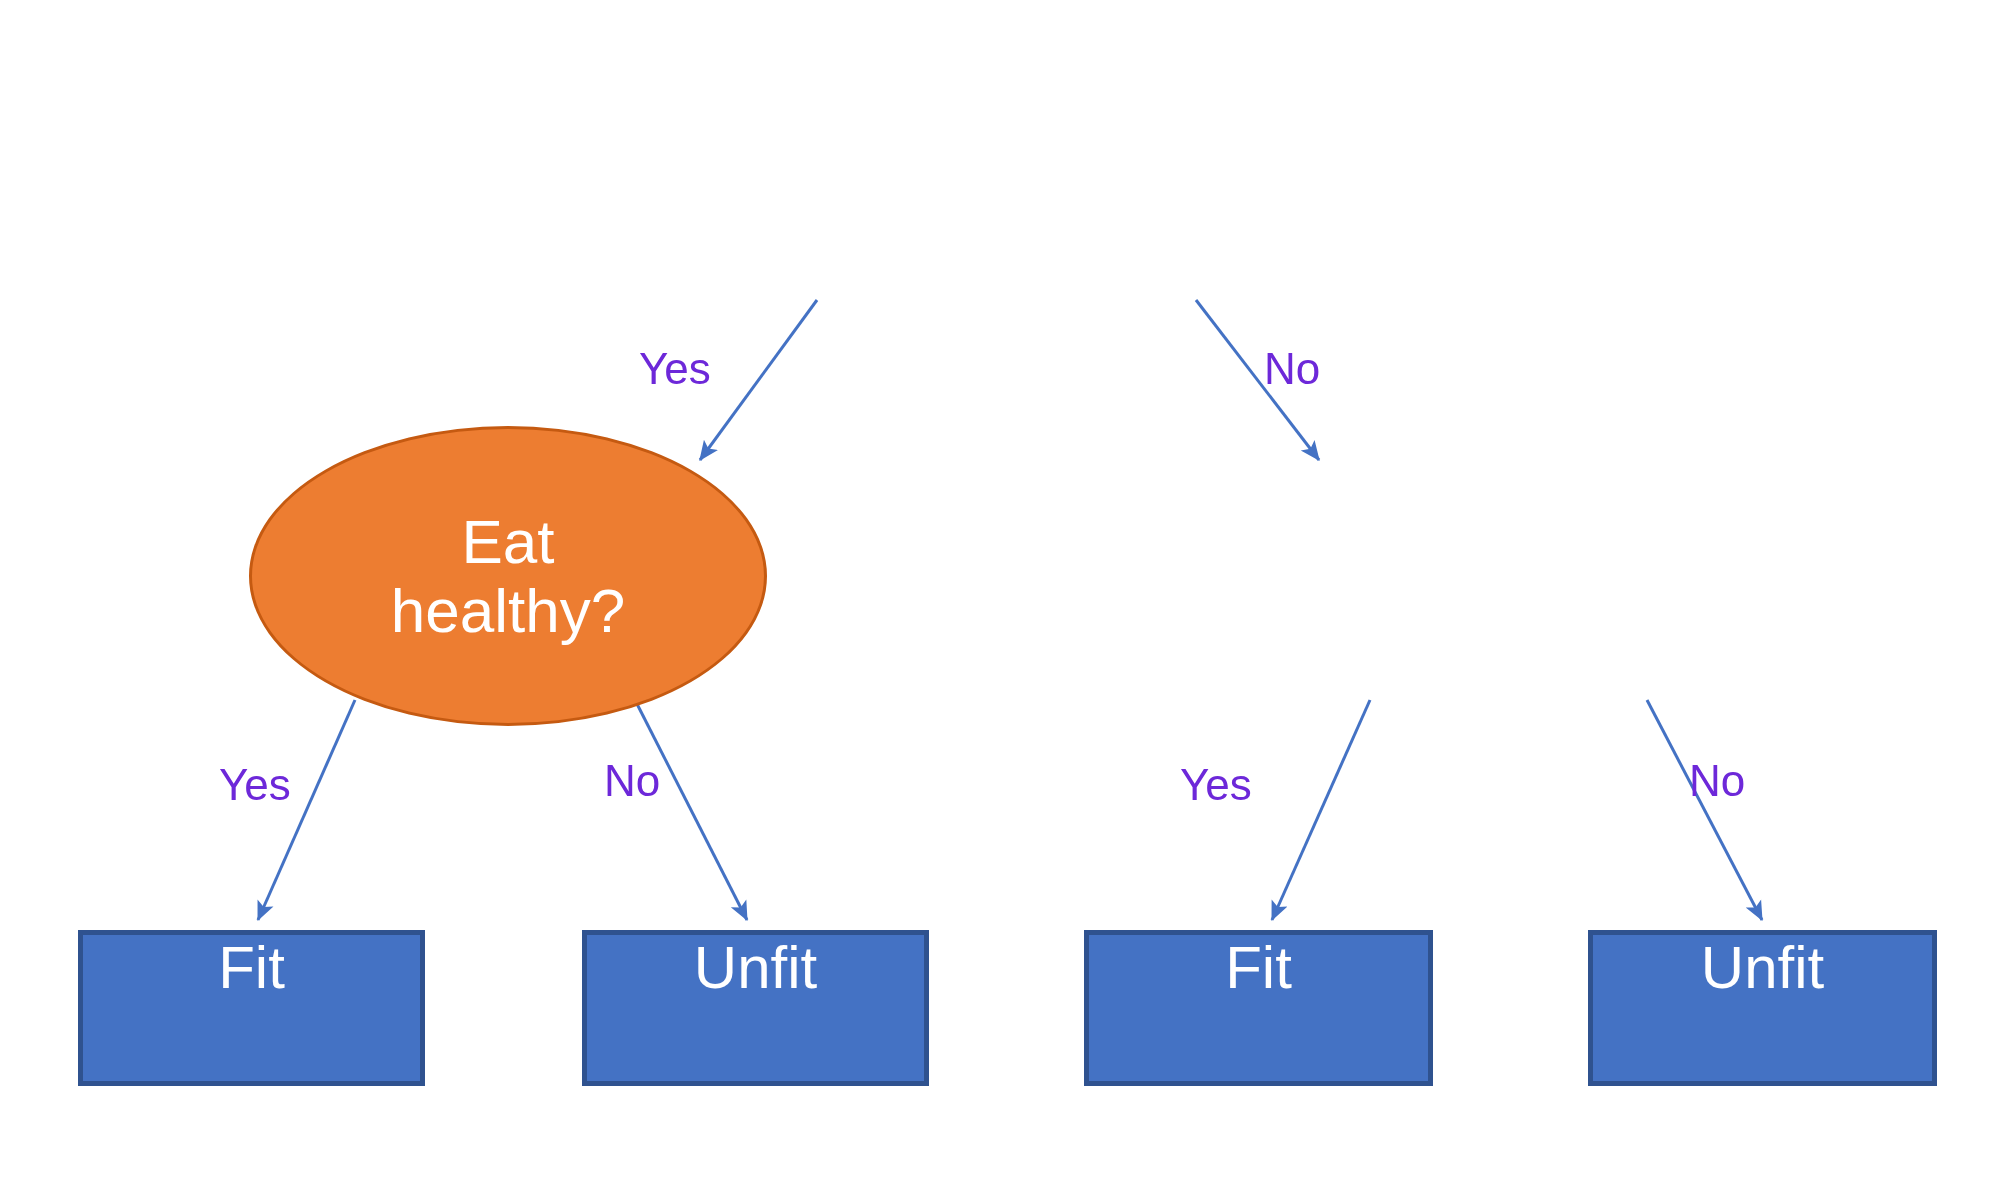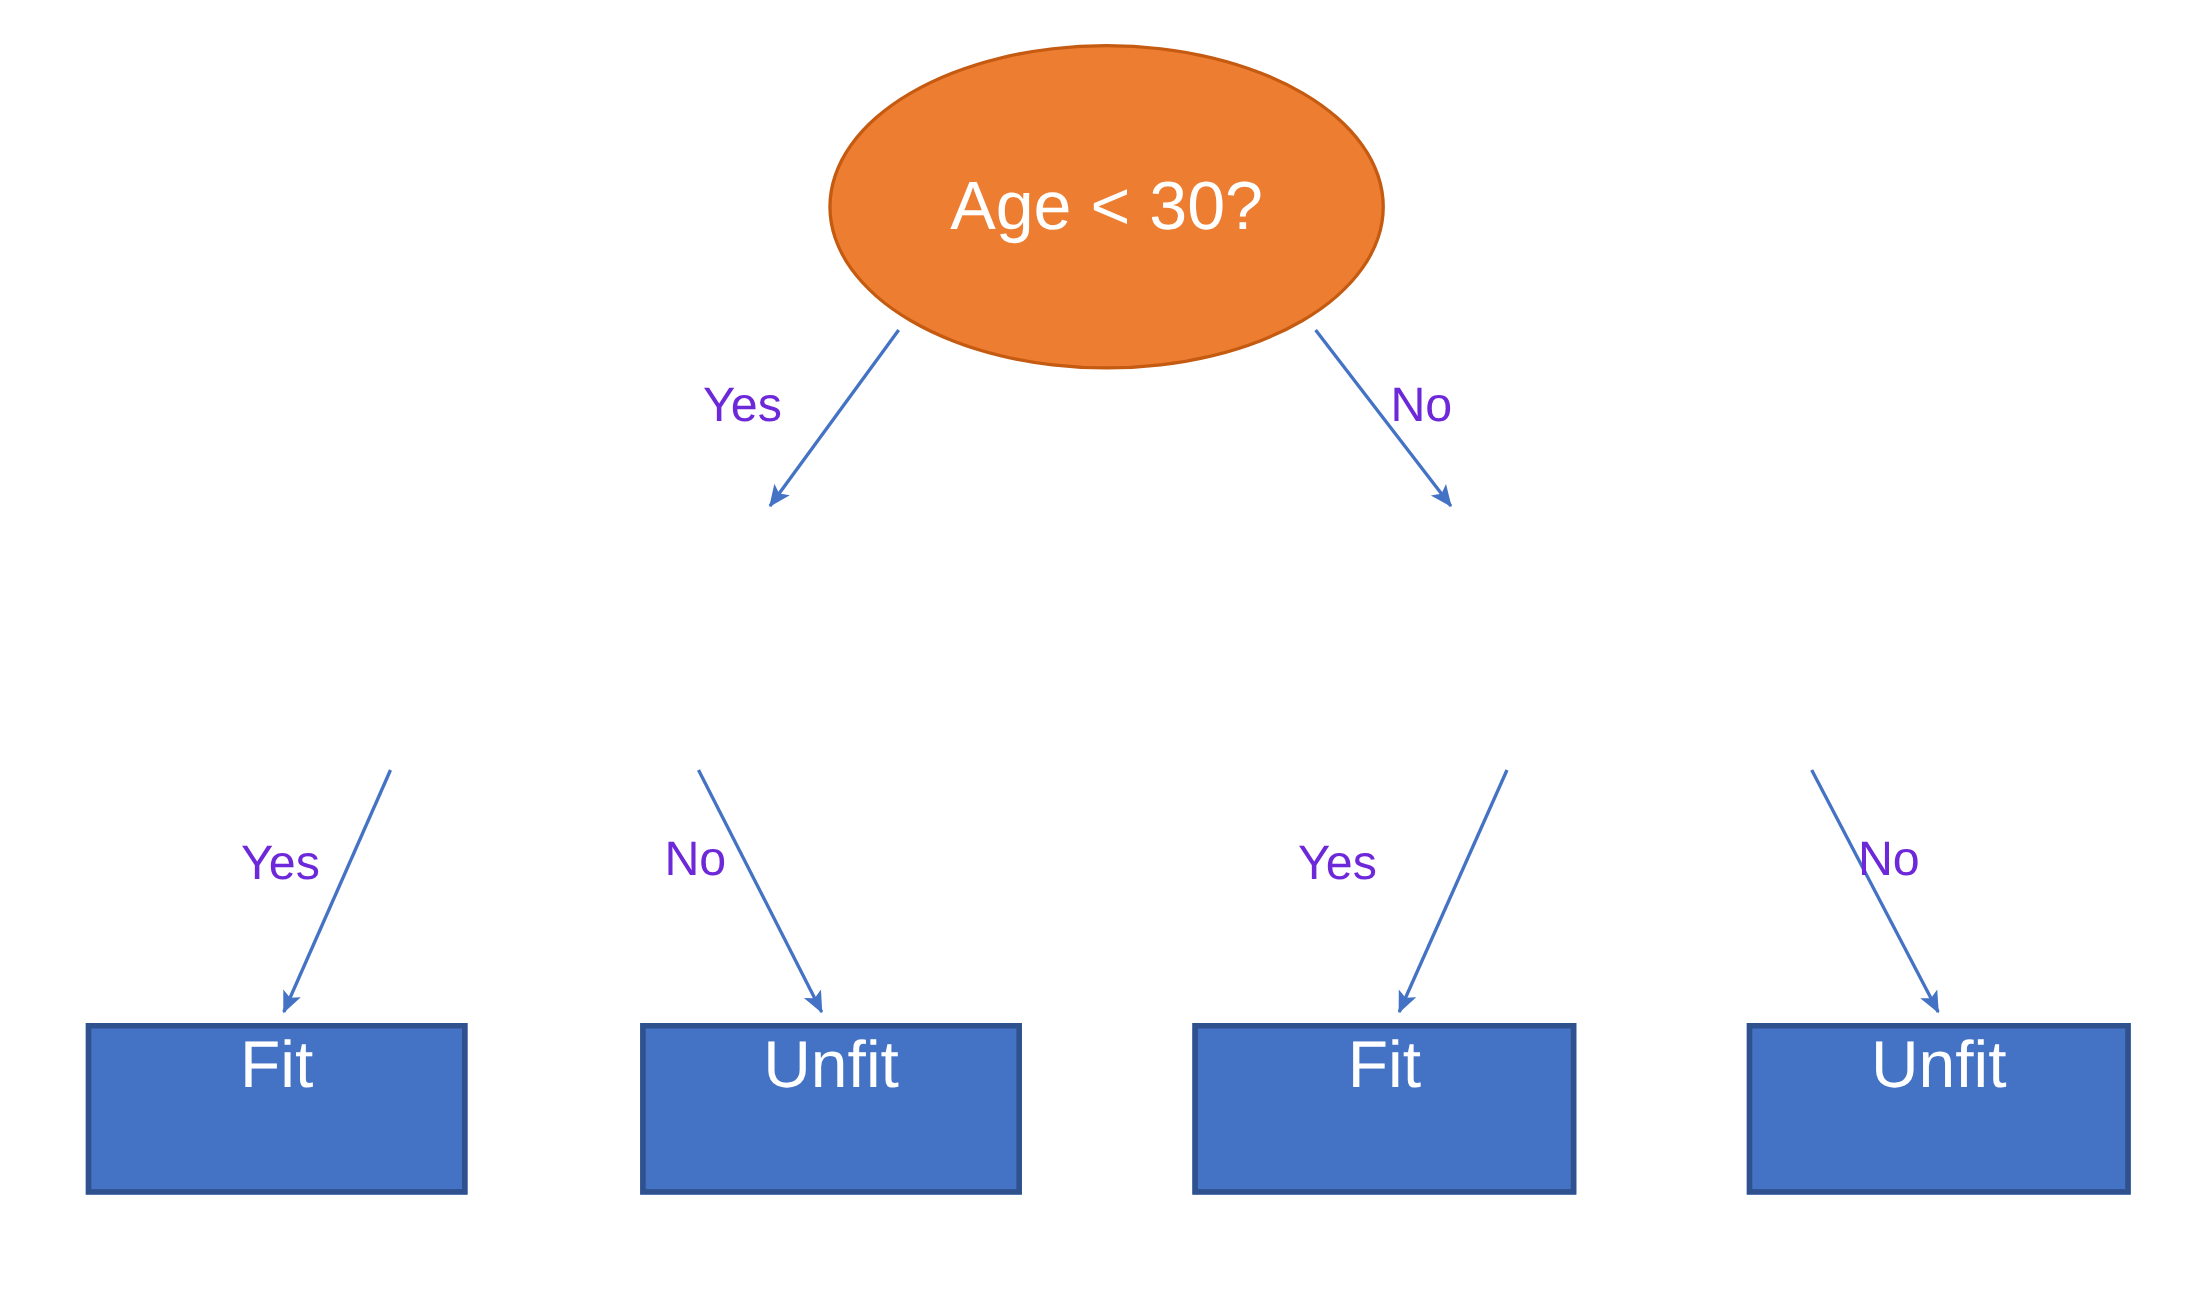--- a/index.html
+++ b/index.html
@@ -111,24 +111,27 @@
 
     <line x1="355" y1="700" x2="258" y2="920" stroke="#4472C4" stroke-width="3" marker-end="url(#arrowhead)"></line>
 
     <line x1="635" y1="700" x2="747" y2="920" stroke="#4472C4" stroke-width="3" marker-end="url(#arrowhead)"></line>
 
     <line x1="1370" y1="700" x2="1272" y2="920" stroke="#4472C4" stroke-width="3" marker-end="url(#arrowhead)"></line>
 
     <line x1="1647" y1="700" x2="1762" y2="920" stroke="#4472C4" stroke-width="3" marker-end="url(#arrowhead)"></line>
   </svg>
 
-  <div class="node-ellipse" id="root-node">
-    <span>Age &lt; 30?</span>
+
+  <div class="node-ellipse" id="node-eat-healthy">
+    <span>
+      <span>Eat</span><br>
+      <span>healthy?</span>
+    </span>
   </div>
-
 
 
   <div class="node-box" id="leaf-0">
     <span>Fit</span>
   </div>
 
   <div class="node-box" id="leaf-1">
     <span>Unfit</span>
   </div>
 

